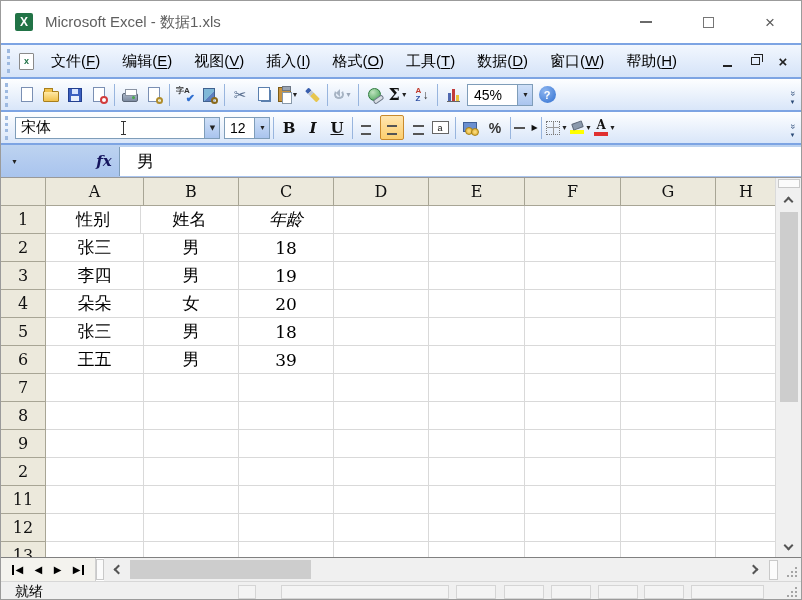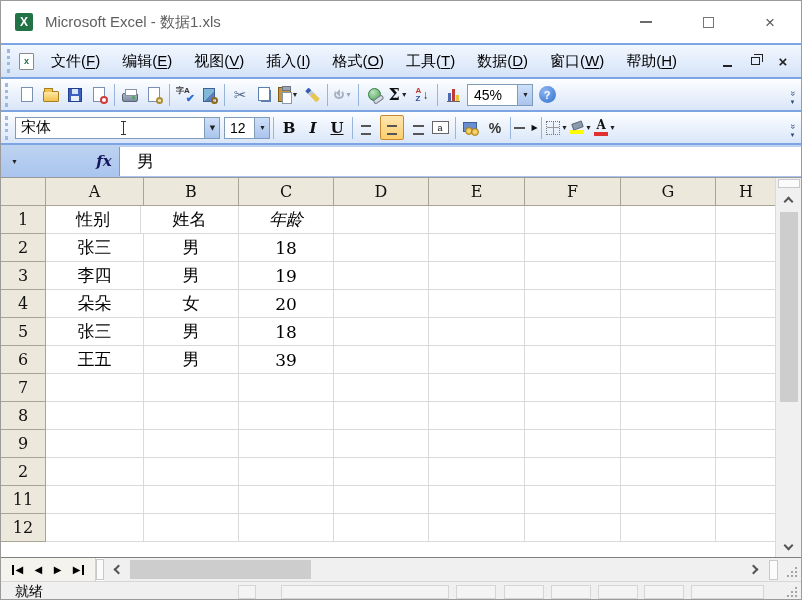--- a/index.html
+++ b/index.html
@@ -560,20 +560,31 @@
           <div class="hcell rowhdr">12</div>
           <div class="cell" style="width: 98px;"></div>
           <div class="cell" style="width: 95px;"></div>
           <div class="cell" style="width: 95px;"></div>
           <div class="cell" style="width: 95px;"></div>
           <div class="cell" style="width: 96px;"></div>
           <div class="cell" style="width: 96px;"></div>
           <div class="cell" style="width: 95px;"></div>
           <div class="cell" style="width: 61px;"></div>
         </div>
+        <div class="grow">
+          <div class="hcell rowhdr">13</div>
+          <div class="cell" style="width: 98px;"></div>
+          <div class="cell" style="width: 95px;"></div>
+          <div class="cell" style="width: 95px;"></div>
+          <div class="cell" style="width: 95px;"></div>
+          <div class="cell" style="width: 96px;"></div>
+          <div class="cell" style="width: 96px;"></div>
+          <div class="cell" style="width: 95px;"></div>
+          <div class="cell" style="width: 61px;"></div>
+        </div>
       </div>
     <div class="vscroll">
       <span class="vsplit"></span>
       <span class="sbtn">
           <span class="chev up"></span>
         </span>
       <span class="vtrack">
           <span class="vthumb"></span>
         </span>
       <span class="sbtn bottom">

